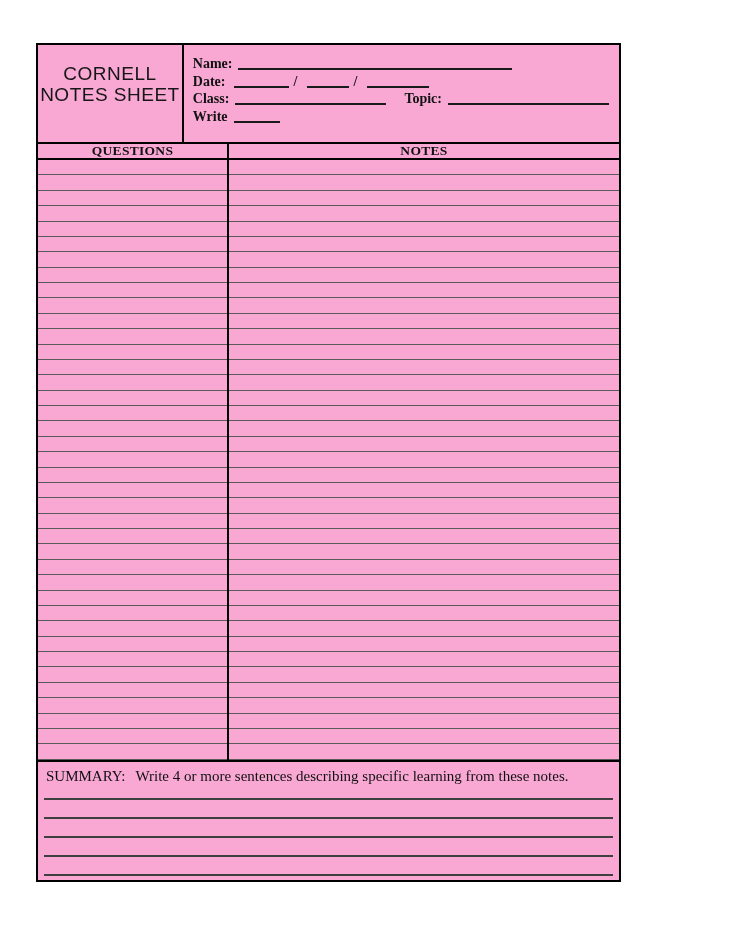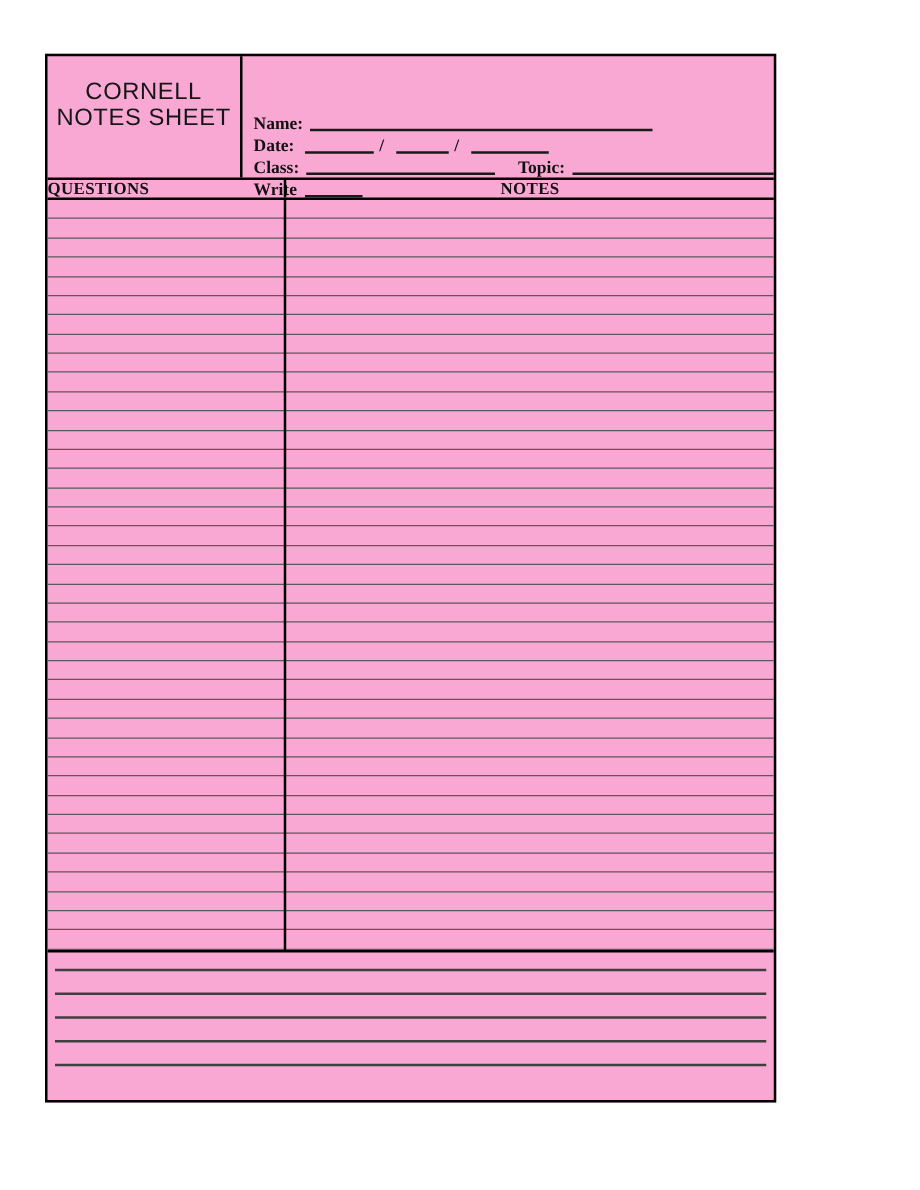--- a/index.html
+++ b/index.html
@@ -7,39 +7,39 @@
           font-family:"Liberation Serif", serif;color:#111;}
   .doc{position:absolute;left:36px;top:43px;width:585px;height:839px;
        border:2px solid #000;box-sizing:border-box;display:flex;flex-direction:column;background:#f9a8d4;}
 
   
   .hdr{height:97px;display:flex;box-sizing:border-box;}
   .hdr-title{width:191px;border-right:2px solid #000;box-sizing:border-box;
              display:flex;align-items:center;justify-content:center;padding-bottom:20px;}
   .title-text{font-family:"Liberation Sans", sans-serif;font-size:19px;line-height:21px;
               text-align:center;max-width:160px;letter-spacing:0.5px;color:#161616;}
-  .hdr-info{flex:1;padding:10px 0 0 9px;box-sizing:border-box;
-            font-weight:bold;font-size:14px;line-height:17.5px;white-space:nowrap;margin-top:36px;}
+  .hdr-info{flex:1;padding:10px 10px 0 9px;box-sizing:border-box;
+            font-weight:bold;font-size:14px;line-height:17.5px;white-space:nowrap;}
   .info-row{height:17.5px;}
   .blank{display:inline-block;height:2px;border-bottom:2px solid #1a1a1a;
          position:relative;top:2px;margin-left:6px;}
   .w-name{width:274px;}
   .w-class{width:151px;}
   .w-topic{width:161px;}
   .w-d1{width:55px;margin-left:9px;}
   .w-d2{width:42px;}
   .w-d3{width:62px;}
   .w-period{width:46px;}
   .lbl.topic{margin-left:18px;}
   .slash{font-weight:bold;margin:0 4px;}
 
   
   .colhdr{height:18px;border-top:2px solid #000;border-bottom:2px solid #000;
           box-sizing:border-box;display:flex;font-weight:bold;font-size:13.5px;line-height:14px;}
-  .colhdr-q{width:191px;border-right:2px solid #000;box-sizing:border-box;letter-spacing:0.3px;}
+  .colhdr-q{width:191px;border-right:2px solid #000;box-sizing:border-box;text-align:center;letter-spacing:0.3px;}
   .colhdr-n{flex:1;text-align:center;letter-spacing:0.3px;}
 
   
   .tbody{flex:1;position:relative;overflow:hidden;}
   .vdiv{position:absolute;left:189px;top:0;width:2px;height:100%;background:#000;}
   .t-row{height:15.38px;box-sizing:border-box;border-bottom:1px solid #5a5a5a;}
 
   
   .summary{height:120px;border-top:2px solid #000;box-sizing:border-box;}
   .s-text{margin:5px 8px 0 8px;font-size:15px;line-height:18px;white-space:nowrap;}
@@ -116,20 +116,23 @@
         <div class="t-row"></div>
         <div class="t-row"></div>
         <div class="t-row"></div>
         <div class="t-row"></div>
         <div class="t-row"></div>
         <div class="t-row"></div>
         <div class="t-row"></div>
       </div>
 
     <div class="summary">
+      <div class="s-text">
+        <span class="s-label">SUMMARY:</span><span>Write 4 or more sentences describing specific learning from these notes.</span>
+      </div>
       <div class="s-lines" id="slines">
           <div class="s-line"></div>
           <div class="s-line"></div>
           <div class="s-line"></div>
           <div class="s-line"></div>
           <div class="s-line"></div>
         </div>
     </div>
 
   </div>

